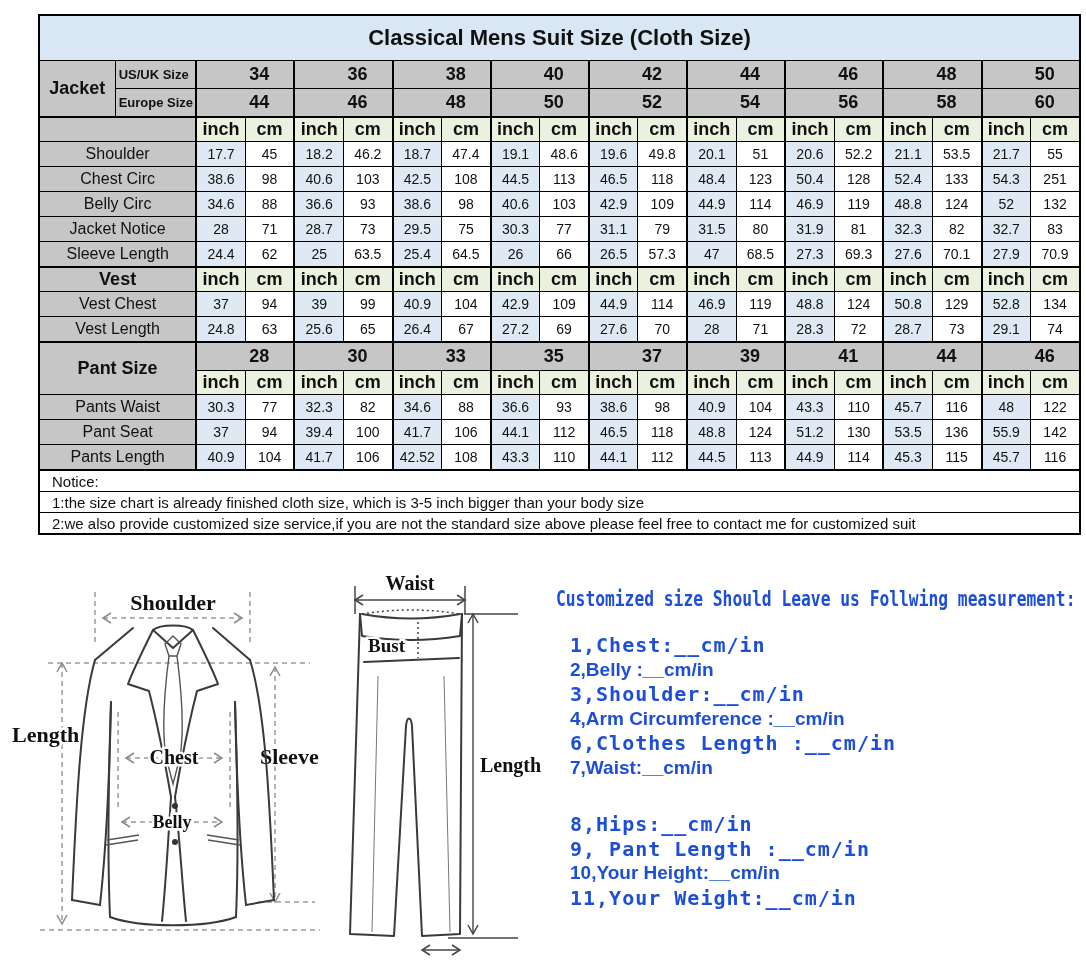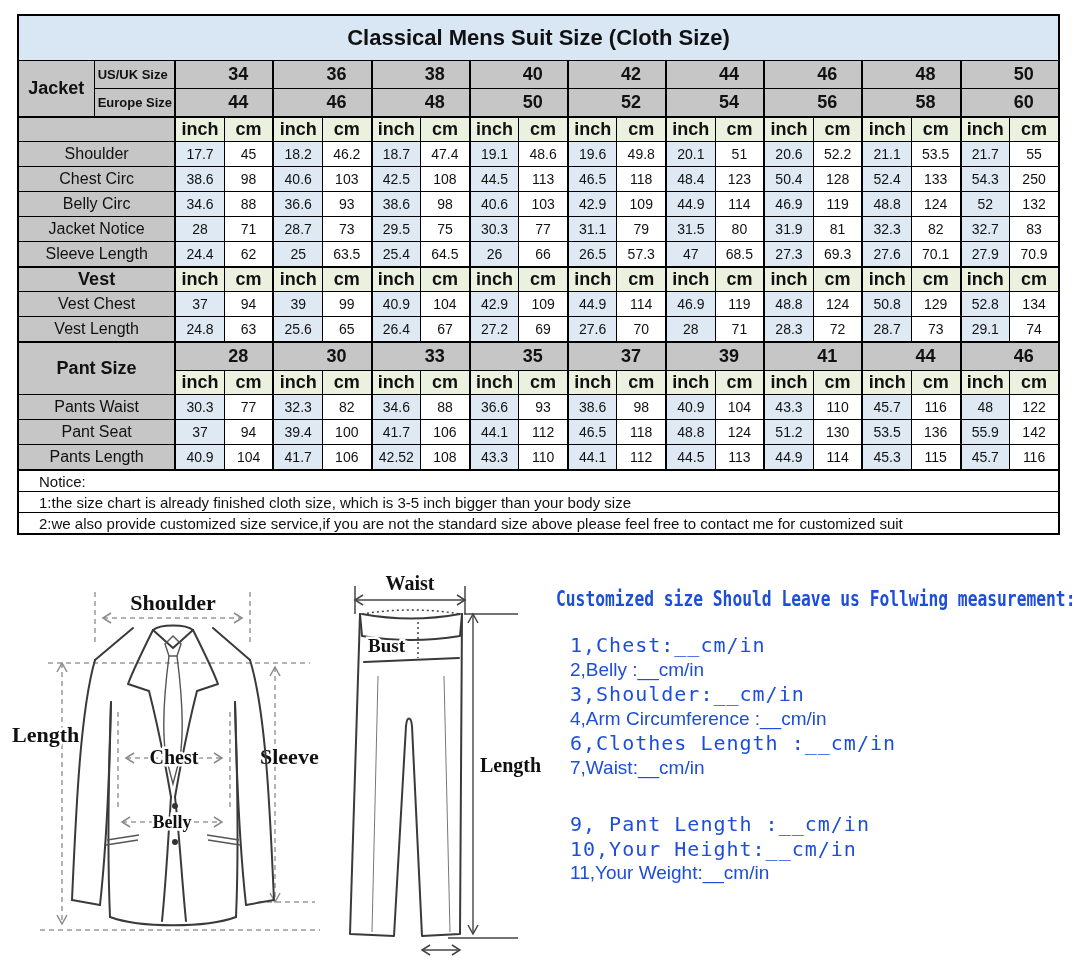--- a/index.html
+++ b/index.html
@@ -1,54 +1,54 @@
 <!DOCTYPE html>
 <html style="--title-bg: #d9e6f4; --header-gray: #c6c6c6; --unit-green: #eaf1de; --inch-blue: #dfe9f3; --cm-white: #ffffff;"><head>
 <meta charset="utf-8">
 <style>
   html,body{margin:0;padding:0;background:#ffffff;}
   body{width:1086px;height:967px;position:relative;font-family:"Liberation Sans",sans-serif;color:#111;}
 
   
-  .size-table{position:absolute;left:17px;top:14px;width:1043px;border-collapse:collapse;
+  .size-table{position:absolute;left:38px;top:14px;width:1043px;border-collapse:collapse;
     table-layout:fixed;border:2px solid #000;}
   .size-table td{border:1px solid #000;padding:0;text-align:center;vertical-align:middle;
     overflow:hidden;white-space:nowrap;font-size:14px;}
   td.title{background:var(--title-bg);font-weight:bold;font-size:22px;height:44px;}
   td.sec{background:var(--header-gray);font-weight:bold;font-size:18px;}
   td.sublabel{background:var(--header-gray);font-weight:bold;font-size:13px;text-align:left;
     padding-left:3px;height:27px;}
   td.size{background:var(--header-gray);font-weight:bold;font-size:18px;height:27px;padding-left:28px;}
   td.unit{background:var(--unit-green);font-weight:bold;font-size:18px;height:23px;}
   td.rowlabel{background:var(--header-gray);font-size:16px;height:24px;}
   td.inch{background:var(--inch-blue);}
   td.cm{background:var(--cm-white);}
   td.pair-start{border-left-width:2px;}
   tr.section-start td{border-top-width:2px;}
-  td.notice{background:#fff;text-align:left;font-size:15px;height:20px;padding-left:20px;}
+  td.notice{background:#fff;text-align:left;font-size:15px;height:20px;padding-left:12px;}
 
   
   .jacket-diagram{position:absolute;left:10px;top:572px;width:335px;height:390px;}
   .pants-diagram{position:absolute;left:338px;top:566px;width:215px;height:395px;}
   svg .outline{stroke:#3a3a3a;stroke-width:2;fill:none;stroke-linecap:round;stroke-linejoin:round;}
   svg .thin{stroke:#555;stroke-width:1.4;fill:none;}
   svg .crease{stroke:#777;stroke-width:1;fill:none;}
   svg .dash{stroke:#9a9a9a;stroke-width:1.5;fill:none;stroke-dasharray:5,4;}
   svg .dot{stroke:#444;stroke-width:1.5;fill:none;stroke-dasharray:2,3;}
   svg .ah{stroke:#8a8a8a;stroke-width:1.5;fill:none;}
   svg .ahd{stroke:#444;stroke-width:1.5;fill:none;}
   svg .solidline{stroke:#444;stroke-width:1.4;fill:none;}
   svg text{font-family:"Liberation Serif",serif;font-weight:bold;fill:#111;}
   svg text.halo{paint-order:stroke;stroke:#ffffff;stroke-width:5px;}
 
   
   .custom-block{position:absolute;left:556px;top:586px;width:528px;color:#1d4ed8;}
   .custom-heading{font-family:"DejaVu Sans Mono",monospace;font-weight:bold;font-size:22px;
     transform:scaleX(0.74);transform-origin:0 50%;white-space:nowrap;margin:0 0 22px 0;}
-  .custom-item{font-family:"DejaVu Sans Mono",monospace;font-weight:normal;font-size:20px;
+  .custom-item{font-family:"DejaVu Sans Mono",monospace;font-weight:bold;font-size:20px;
     letter-spacing:1px;line-height:24.5px;white-space:nowrap;padding-left:14px;}
   #custom-items .custom-item:nth-child(2),
   #custom-items .custom-item:nth-child(4),
   #custom-items .custom-item:nth-child(6),
   #custom-items .custom-item:nth-child(9){font-family:"Liberation Sans",sans-serif;font-size:19px;letter-spacing:0;}
   #custom-items .custom-item:nth-child(7){margin-top:32px;}
 </style>
 </head>
 <body>
 
@@ -158,21 +158,21 @@
         <td class="cm">113</td>
         <td class="inch pair-start">46.5</td>
         <td class="cm">118</td>
         <td class="inch pair-start">48.4</td>
         <td class="cm">123</td>
         <td class="inch pair-start">50.4</td>
         <td class="cm">128</td>
         <td class="inch pair-start">52.4</td>
         <td class="cm">133</td>
         <td class="inch pair-start">54.3</td>
-        <td class="cm">250</td>
+        <td class="cm">251</td>
       </tr>
       <tr>
         <td class="rowlabel" colspan="2">Belly Circ</td>
         <td class="inch pair-start">34.6</td>
         <td class="cm">88</td>
         <td class="inch pair-start">36.6</td>
         <td class="cm">93</td>
         <td class="inch pair-start">38.6</td>
         <td class="cm">98</td>
         <td class="inch pair-start">40.6</td>
@@ -523,17 +523,18 @@
 
 <div class="custom-block">
   <div class="custom-heading">Customized size Should Leave us Follwing measurement:</div>
   <div id="custom-items">
       <div class="custom-item">1,Chest:__cm/in</div>
       <div class="custom-item">2,Belly :__cm/in</div>
       <div class="custom-item">3,Shoulder:__cm/in</div>
       <div class="custom-item">4,Arm Circumference :__cm/in</div>
       <div class="custom-item">6,Clothes Length :__cm/in</div>
       <div class="custom-item">7,Waist:__cm/in</div>
+      <div class="custom-item">8,Hips:__cm/in</div>
       <div class="custom-item">9, Pant Length :__cm/in</div>
       <div class="custom-item">10,Your Height:__cm/in</div>
       <div class="custom-item">11,Your Weight:__cm/in</div>
     </div>
 </div>
 
 </body></html>

